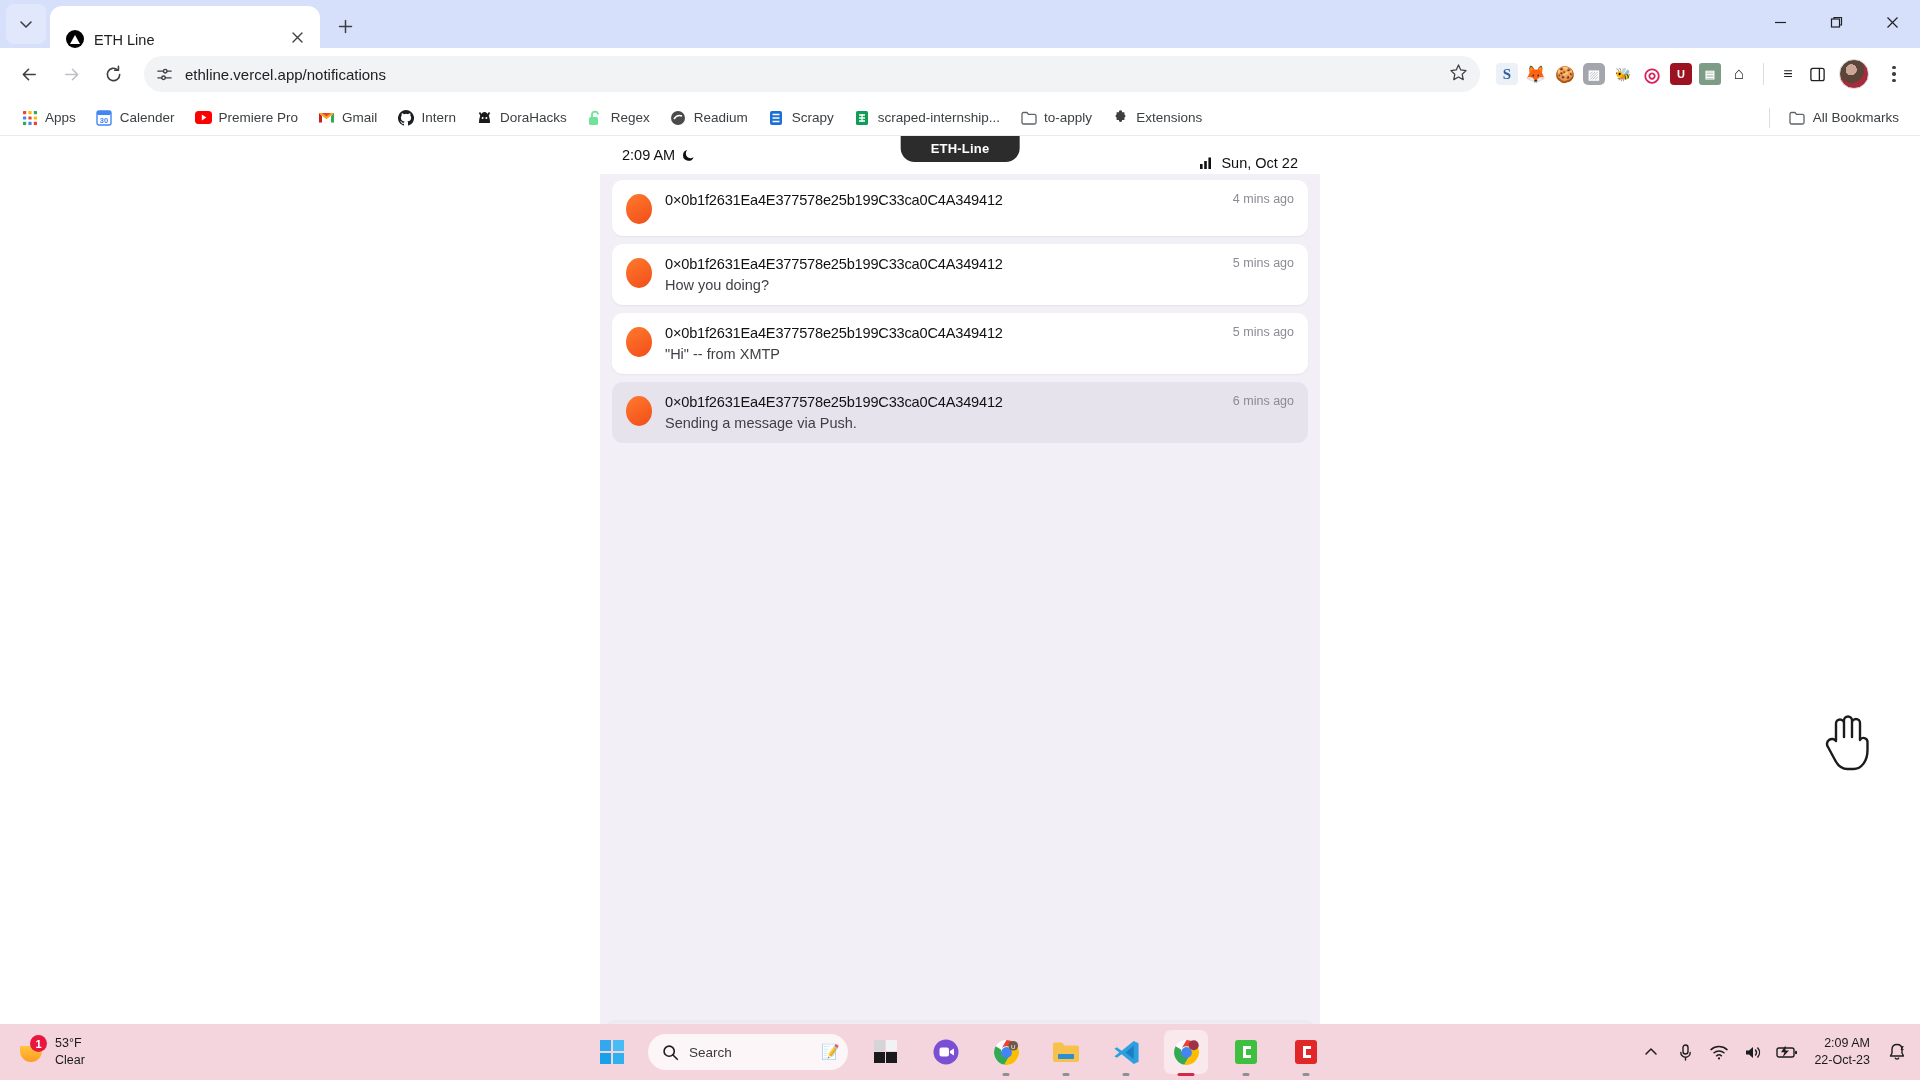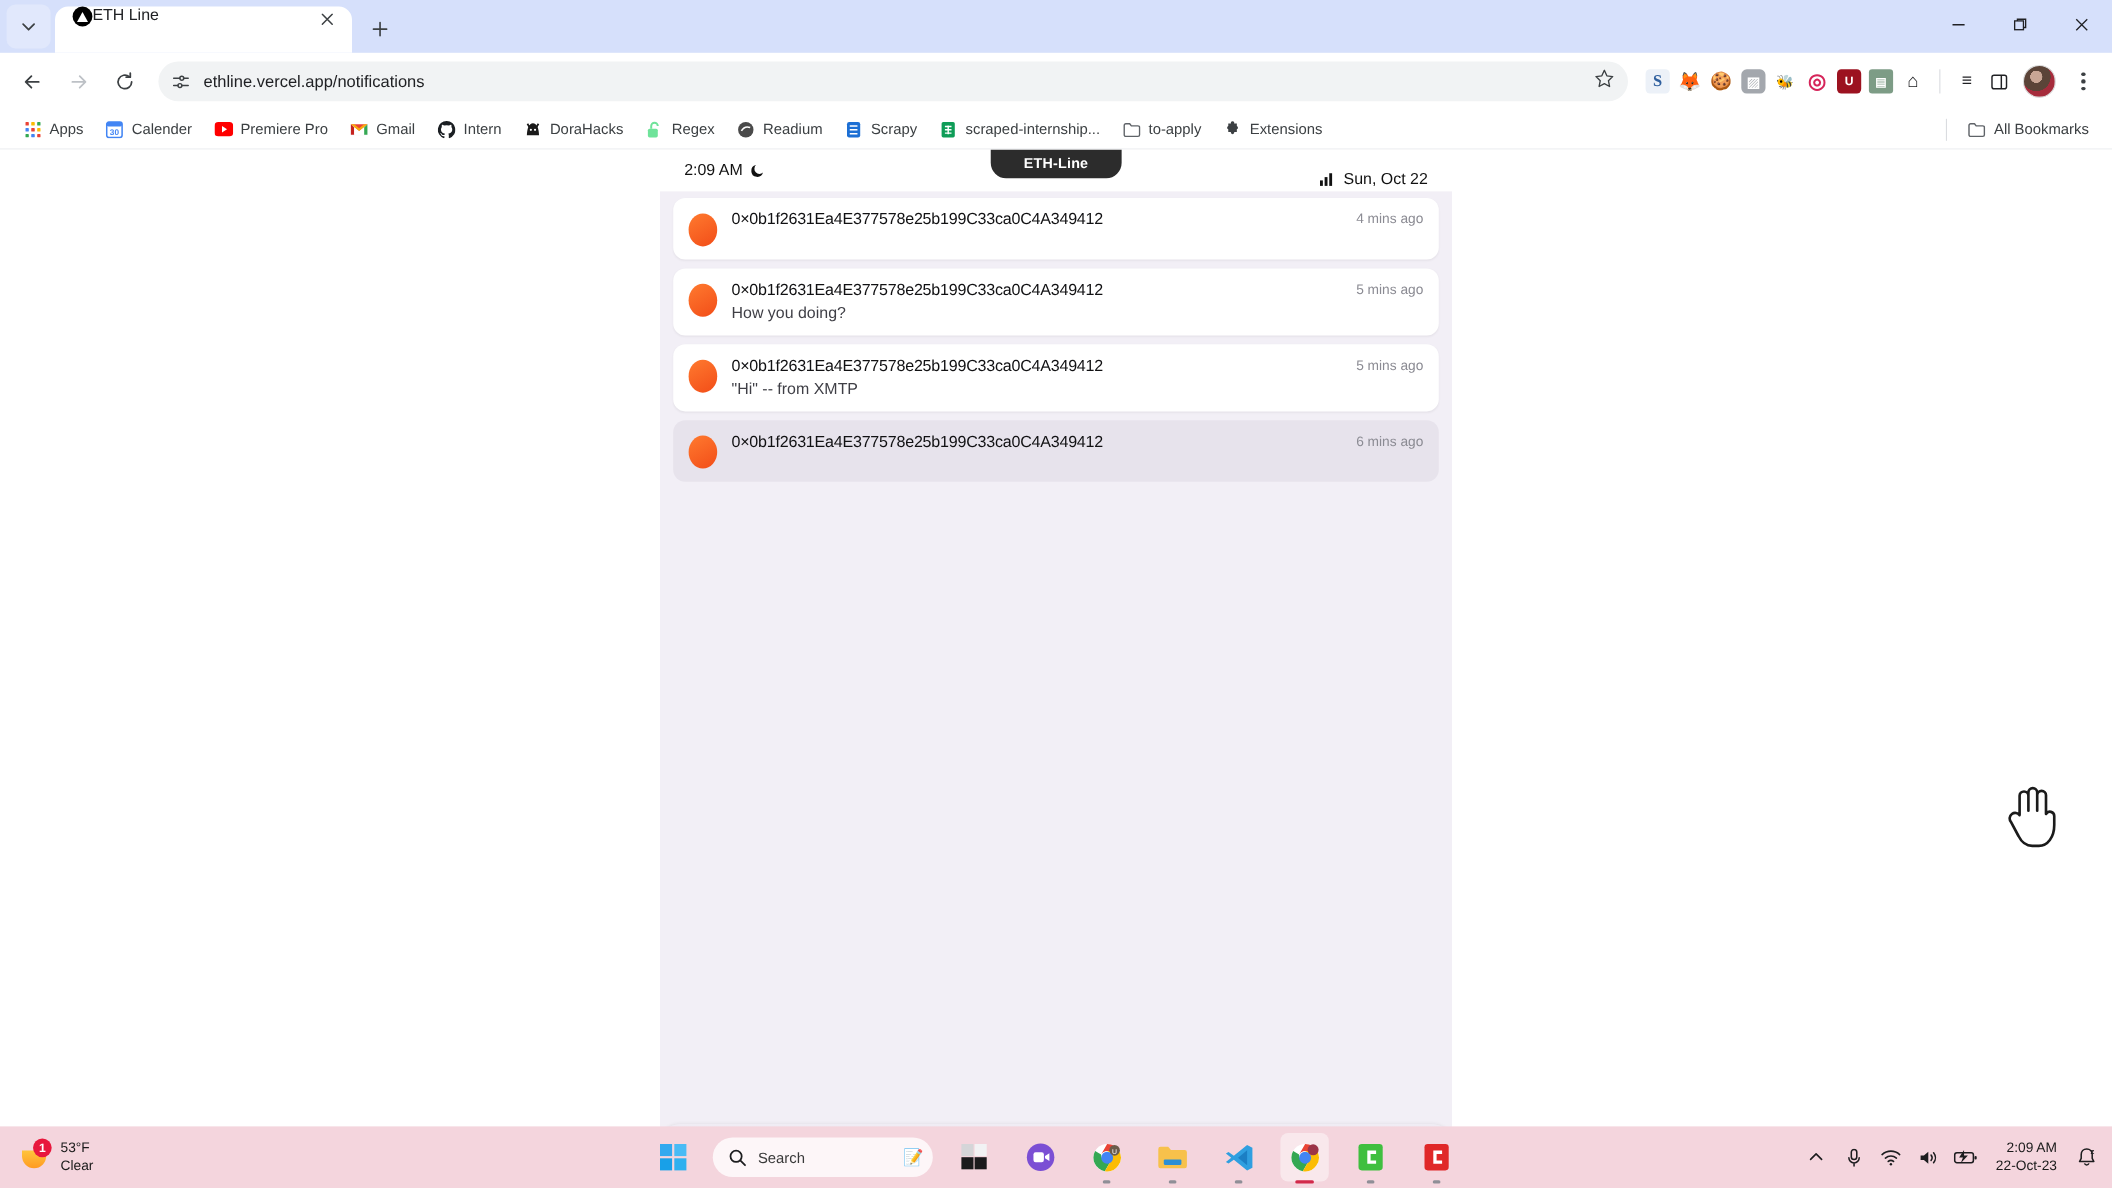--- a/index.html
+++ b/index.html
@@ -19,21 +19,21 @@
     display: flex; align-items: flex-end; padding-left: 6px; position: relative;
   }
   .tabsearch {
     width: 40px; height: 40px; margin-bottom: 4px; border-radius: 8px;
     background: #e1e8fc; display: flex; align-items: center; justify-content: center;
     cursor: pointer;
   }
   .tab {
     margin-left: 4px; height: 42px; width: 270px;
     background: #ffffff; border-radius: 12px 12px 0 0;
-    display: flex; align-items: flex-start; padding: 0 12px 0 16px;
+    display: flex; align-items: flex-end; gap: 10px; padding: 0 12px 0 16px;
     position: relative; cursor: default;
   }
   .tab-favicon {
     width: 18px; height: 18px; border-radius: 50%; background: #000;
     display: flex; align-items: center; justify-content: center; flex: none;
   }
   .tab-favicon .tri {
     width: 0; height: 0;
     border-left: 5px solid transparent; border-right: 5px solid transparent;
     border-bottom: 9px solid #fff;
@@ -541,20 +541,21 @@
               <span class="notif-addr">0×0b1f2631Ea4E377578e25b199C33ca0C4A349412</span>
               <span class="notif-msg" style="display:block">"Hi" -- from XMTP</span>
             </span>
             <span class="notif-time">5 mins ago</span>
           </div>
 
           <div class="notif-row active">
             <span class="notif-av"></span>
             <span class="notif-body">
               <span class="notif-addr">0×0b1f2631Ea4E377578e25b199C33ca0C4A349412</span>
+              <span class="notif-msg" style="display:block">Sending a message via Push.</span>
             </span>
             <span class="notif-time">6 mins ago</span>
           </div>
 
         </div>
       </div>
 
       <div class="bottomnav">
         <div class="navitem">
           <svg width="26" height="26" viewBox="0 0 26 26">

